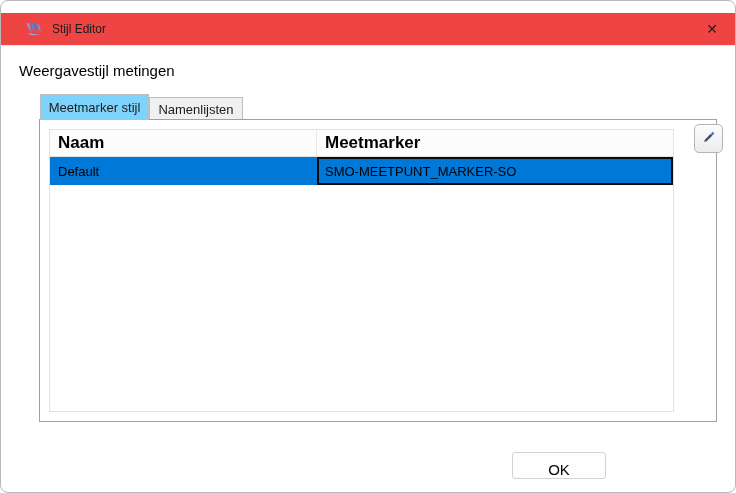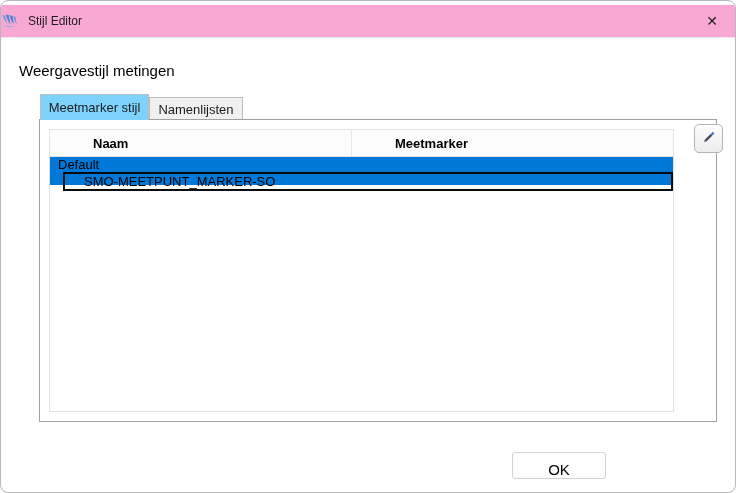--- a/index.html
+++ b/index.html
@@ -3,23 +3,23 @@
 <meta charset="utf-8">
 <style>
   * { box-sizing: border-box; margin: 0; padding: 0; }
   html, body { width: 736px; height: 493px; font-family: "Liberation Sans", sans-serif; background: #ffffff; }
   .dialog {
     position: absolute; left: 0; top: 0; width: 736px; height: 493px;
     background: #ffffff; border: 1px solid #b8b8b8; border-radius: 8px;
     overflow: hidden;
   }
   .titlebar {
-    position: absolute; left: 0; top: 4px; right: 0; height: 33px;
-    background: #f9a8d4; border-bottom: 1px solid #ebebeb;
-    display: flex; align-items: center; padding-left: 0;
+    position: absolute; left: 0; top: 12px; right: 0; height: 33px;
+    background: #ef4444; border-bottom: 1px solid #ebebeb;
+    display: flex; align-items: center; padding-left: 24px;
   }
   .app-icon { width: 18px; height: 18px; margin-right: 9px; flex: 0 0 auto; }
   .window-title { font-size: 12px; color: #1b1b1b; }
   .close-btn {
     position: absolute; right: 0; top: 0; width: 46px; height: 32px;
     display: flex; align-items: center; justify-content: center;
     font-size: 14px; color: #222; cursor: default; border-top-right-radius: 8px;
   }
   .heading { position: absolute; left: 18px; top: 61px; font-size: 15px; color: #000; }
 
@@ -34,30 +34,30 @@
   }
   .tab-panel {
     position: absolute; left: 38px; top: 118px; width: 678px; height: 303px;
     background: #ffffff; border: 1px solid #a0a0a0; z-index: 2;
   }
   .grid {
     position: absolute; left: 9px; top: 9px; width: 625px; height: 283px;
     border: 1px solid #e2e2e2; background: #ffffff; overflow: hidden;
   }
   .grid-header { display: flex; height: 27px; background: #fcfcfc; border-bottom: 1px solid #e2e2e2; }
-  .grid-header .hcell { display: flex; align-items: center; font-weight: bold; font-size: 13px; color: #000; padding-left: 8px; margin-left: 35px; }
+  .grid-header .hcell { display: flex; align-items: center; font-weight: bold; font-size: 17px; color: #000; padding-left: 8px; }
   .hcell-naam { width: 267px; border-right: 1px solid #e8e8e8; }
   .hcell-punt { flex: 1; }
-  .grid-row { display: flex; height: 28px; font-size: 13px; color: #000; flex-direction: column; }
+  .grid-row { display: flex; height: 28px; font-size: 13px; color: #000; }
   .grid-row .cell { display: flex; align-items: center; padding-left: 8px; }
   .cell-naam { width: 267px; }
   .cell-punt { flex: 1; }
   .row-selected { background: #0078d7; }
   .row-selected .cell-punt {
-    border: 2px solid #0b0b0b; padding-left: 19px; margin-left: 13px;
+    border: 2px solid #0b0b0b; padding-left: 6px;
   }
   .row-plain { background: #ffffff; border-bottom: 1px solid #f0f0f0; }
 
   .edit-btn {
     position: absolute; left: 693px; top: 123px; width: 29px; height: 29px;
     background: linear-gradient(#fdfdfd, #ececec);
     border: 1px solid #b5b5b5; border-radius: 5px; z-index: 5;
     display: flex; align-items: center; justify-content: center; cursor: default;
   }
   .footer-btn {

